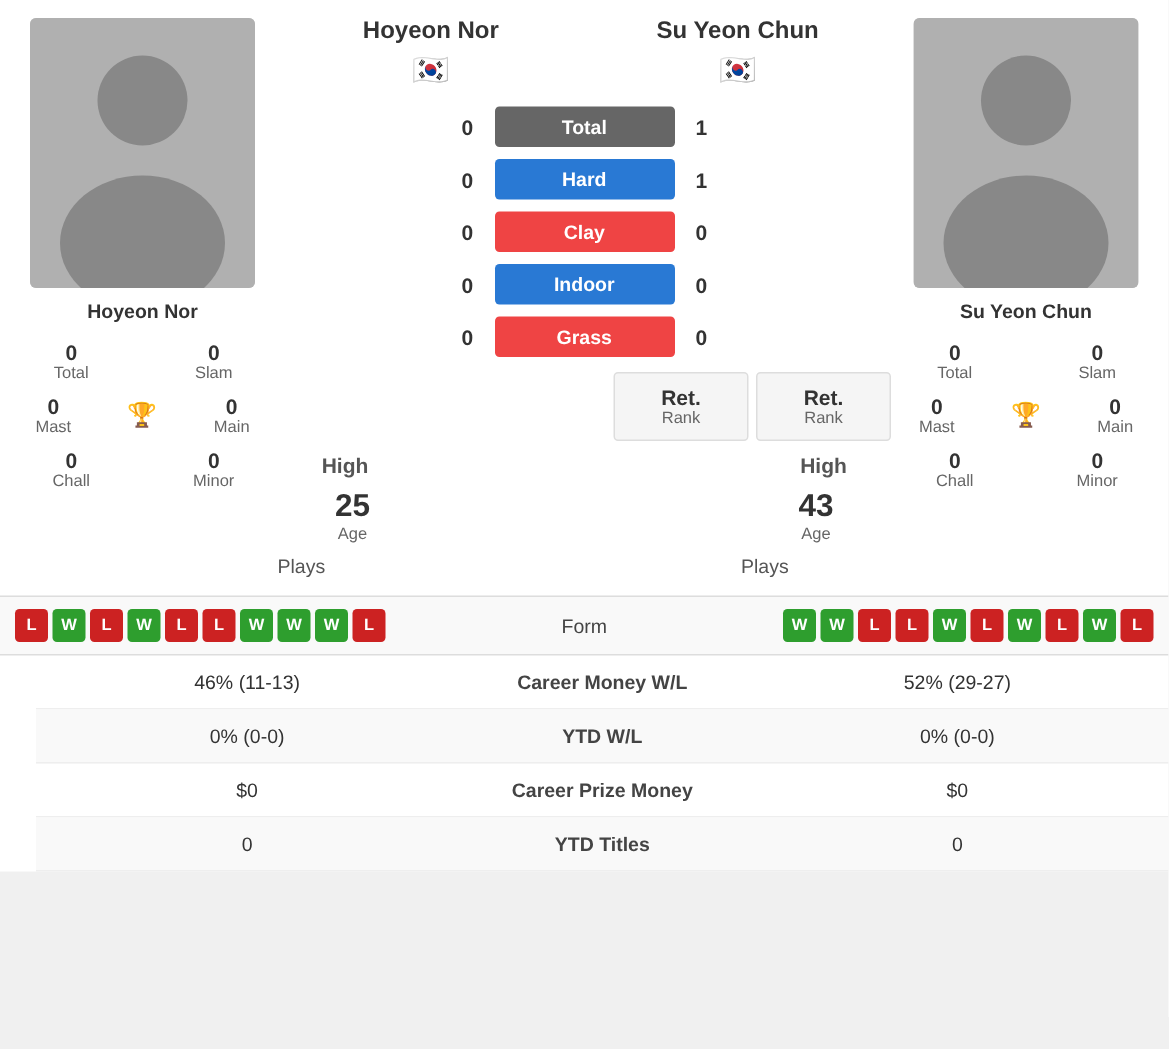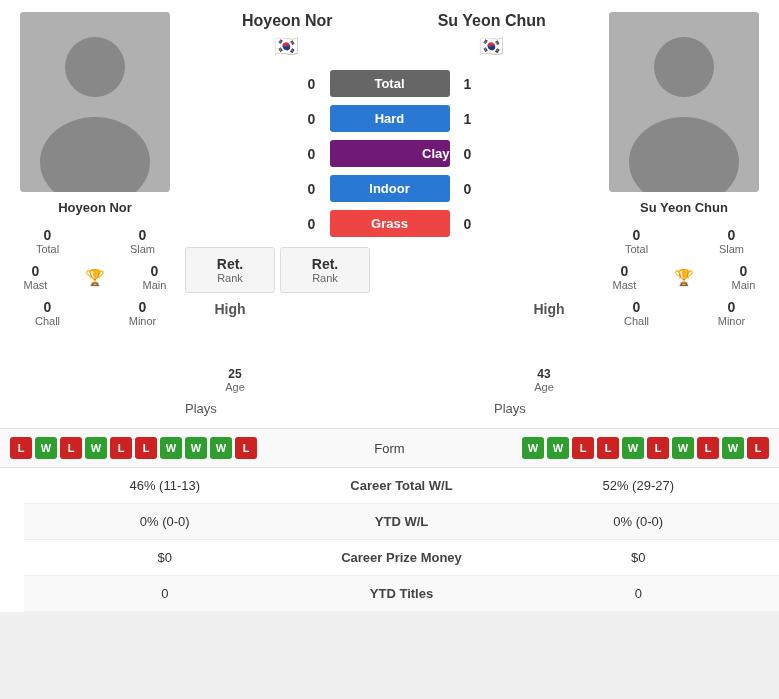--- a/index.html
+++ b/index.html
@@ -131,43 +131,42 @@
       text-align: center;
       color: white;
       font-weight: bold;
       font-size: 13px;
       border-radius: 3px;
       border: none;
     }
 
     .surface-total { background: #666; }
     .surface-hard { background: #2979d4; }
-    .surface-clay { background: #701a75; text-align: right; }
+    .surface-clay { background: #ef4444; }
     .surface-indoor { background: #2979d4; }
     .surface-grass { background: #ef4444; }
 
     .rank-value {
       font-size: 14px;
       font-weight: bold;
     }
 
     .rank-label {
       font-size: 11px;
       color: #666;
     }
 
     .age-block {
       text-align: center;
       width: 100px;
     }
 
     .age-value {
-      font-size: 12px;
-      font-weight: bold;
-      margin-top: 42px;
+      font-size: 21px;
+      font-weight: bold;
     }
 
     .age-label {
       font-size: 11px;
       color: #666;
     }
 
     .plays-block {
       text-align: left;
       width: 100px;
@@ -389,21 +388,21 @@
           <span class="score-num">0</span>
         </div>
 
         <div class="score-row">
           <span class="score-num">0</span>
           <button class="surface-btn surface-grass">Grass</button>
           <span class="score-num">0</span>
         </div>
       </div>
 
-      <div style="display:flex;justify-content:flex-start;width:100%;margin-top:8px;gap:5px;">
+      <div style="display:flex;justify-content:flex-end;width:100%;margin-top:8px;gap:5px;">
         <div class="panel-left">
           <div class="rank-value">Ret.</div>
           <div class="rank-label">Rank</div>
         </div>
         <div class="panel-right">
           <div class="rank-value">Ret.</div>
           <div class="rank-label">Rank</div>
         </div>
       </div>
 
@@ -510,21 +509,21 @@
         <div class="badge badge-w">W</div>
         <div class="badge badge-l">L</div>
         <div class="badge badge-w">W</div>
         <div class="badge badge-l">L</div>
       </div>
   </div>
 
   <div class="stats-section" id="career-stats-container">
       <div class="stats-row">
         <div class="stats-left-val">46% (11-13)</div>
-        <div class="stats-center-label">Career Total W/L</div>
+        <div class="stats-center-label">Career Money W/L</div>
         <div class="stats-right-val">52% (29-27)</div>
       </div>
       <div class="stats-row">
         <div class="stats-left-val">0% (0-0)</div>
         <div class="stats-center-label">YTD W/L</div>
         <div class="stats-right-val">0% (0-0)</div>
       </div>
       <div class="stats-row">
         <div class="stats-left-val">$0</div>
         <div class="stats-center-label">Career Prize Money</div>

